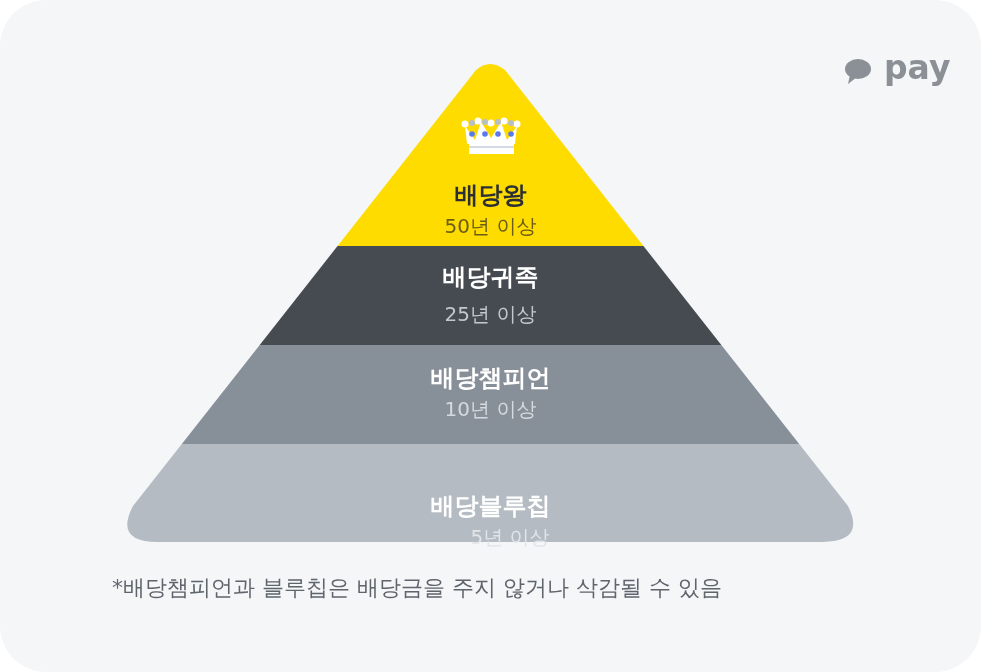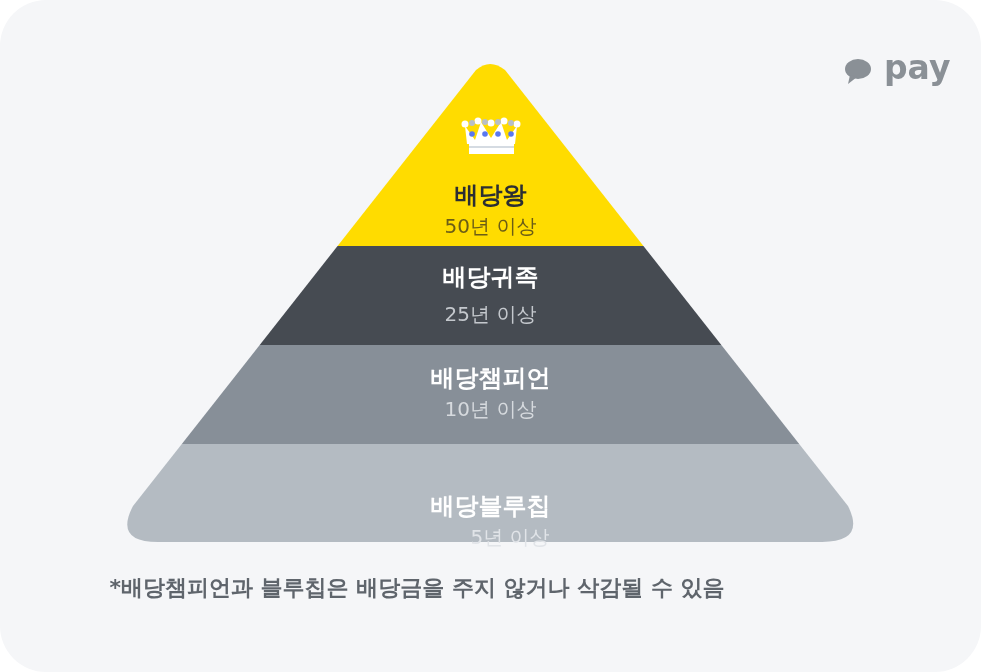--- a/index.html
+++ b/index.html
@@ -6,21 +6,21 @@
   body { width: 981px; height: 672px; position: relative; overflow: hidden; font-family: "DejaVu Sans", "Liberation Sans", sans-serif; }
   .card { position: absolute; left: 0; top: 0; width: 981px; height: 672px; background: #f5f6f8; border-radius: 46px; }
   .pyramid-svg { position: absolute; left: 0; top: 0; }
   .logo { position: absolute; left: 843px; top: 56px; display: flex; align-items: center; color: #8a9096; }
   .logo-bubble { width: 30px; height: 30px; }
   .logo-text { font-family: "DejaVu Sans", sans-serif; font-weight: bold; font-size: 33px; line-height: 33px; margin-left: 11px; margin-top: -8px; letter-spacing: 0px; color: #8a9096; }
   .tier { position: absolute; left: 0; width: 981px; text-align: center; }
   .tier-title { font-weight: bold; font-size: 24px; line-height: 30px; }
   .tier-sub { font-size: 20px; line-height: 26px; margin-top: 3px; }
   .crown { position: absolute; left: 461px; top: 114px; width: 60px; height: 44px; }
-  .footnote { position: absolute; left: 0; width: 834px; top: 573px; text-align: center; font-size: 22px; line-height: 30px; color: #5f656c; font-weight: bold; }
+  .footnote { position: absolute; left: 0; width: 834px; top: 573px; text-align: center; font-size: 22px; line-height: 30px; color: #5f656c; }
 </style>
 </head>
 <body>
 
 <div class="card"></div>
 
 <svg class="pyramid-svg" width="981" height="672" viewBox="0 0 981 672">
   <defs>
     <clipPath id="pyr">
       <path d="M 476 70 Q 490 58 505 70 L 848 506 Q 866 542 822 542 L 158 542 Q 114 542 133 506 Z"></path>

